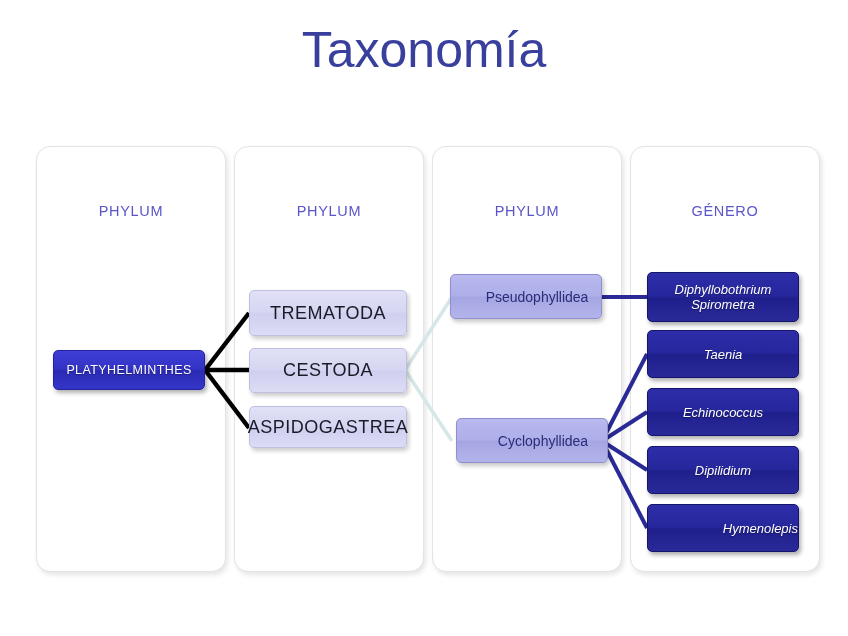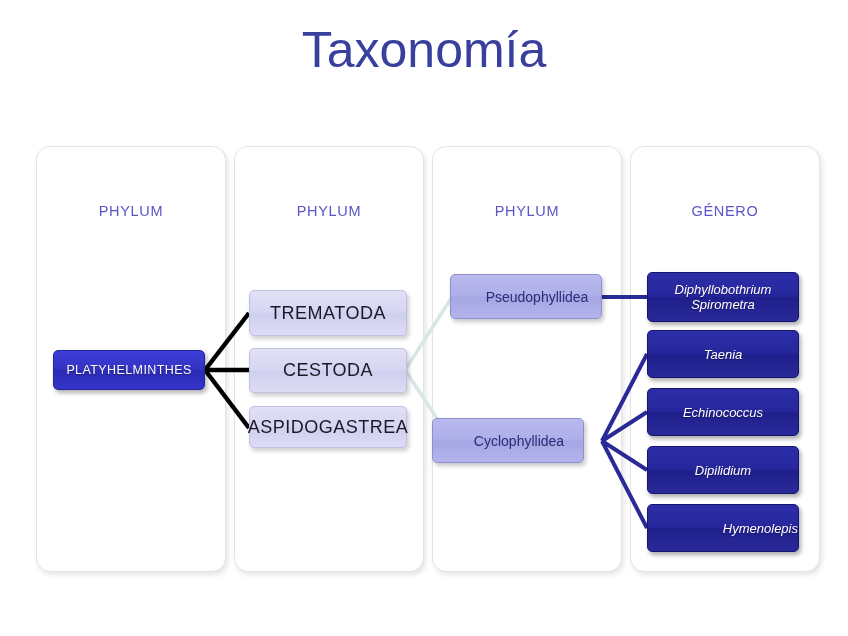--- a/index.html
+++ b/index.html
@@ -171,21 +171,21 @@
 <div class="node node-clase" style="left:249px; top:348px; width:158px; height:45px;">
   <span>CESTODA</span>
 </div>
 <div class="node node-clase" style="left:249px; top:406px; width:158px; height:42px;">
   <span>ASPIDOGASTREA</span>
 </div>
 
 <div class="node node-orden" style="left:450px; top:274px; width:152px; height:45px;">
   <span>Pseudophyllidea</span>
 </div>
-<div class="node node-orden" style="left:432px; top:418px; width:152px; height:45px;">
+<div class="node node-orden" style="left:456px; top:418px; width:152px; height:45px;">
   <span>Cyclophyllidea</span>
 </div>
 
 <div class="node node-genero" style="left:647px; top:272px; width:152px; height:50px;">
   <span>
     <span>Diphyllobothrium</span>
     <span class="line2">Spirometra</span>
   </span>
 </div>
 <div class="node node-genero" style="left:647px; top:330px; width:152px; height:48px;">

